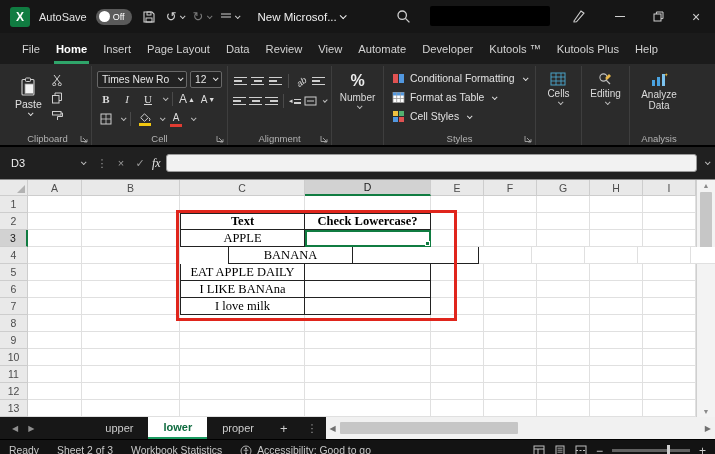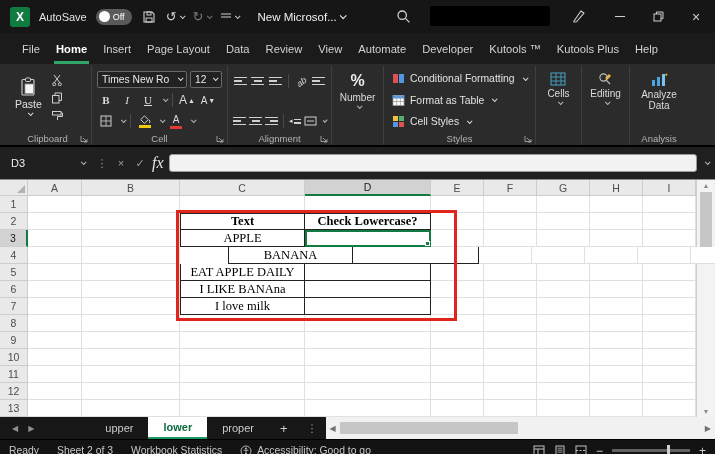--- a/index.html
+++ b/index.html
@@ -28,21 +28,21 @@
 
   
   .menubar { height:31px; background:#1b1b1b; display:flex; align-items:stretch; padding-left:14px; position:relative; }
   .menu-tabs { display:flex; align-items:stretch; gap:0; }
   .mtab { display:flex; align-items:center; padding:0 8px; font-size:11.2px; color:#d2d2d2; position:relative; white-space:nowrap; }
   .mtab.active { color:#fff; font-weight:bold; }
   .mtab.active::after { content:""; position:absolute; left:6px; right:6px; bottom:0; height:3px; background:#2fa56a; }
 
   
   .ribbon { height:82px; background:#2b2b2b; display:flex; padding:2px 2px 0 4px; border-bottom:1px solid #000; }
-  .rgroup { position:relative; border-right:1px solid #3e3e3e; padding:3px 5px 14px 5px; display:flex; flex-direction:column; color:#d8d8d8; flex-shrink:0;justify-content:space-between; }
+  .rgroup { position:relative; border-right:1px solid #3e3e3e; padding:3px 5px 14px 5px; display:flex; flex-direction:column; color:#d8d8d8; flex-shrink:0; }
   .glabel { position:absolute; bottom:1px; left:0; right:0; text-align:center; font-size:9.5px; color:#b3b3b3; }
   .launcher { position:absolute; bottom:2px; right:3px; }
   .bigbtn { display:flex; flex-direction:column; align-items:center; justify-content:center; gap:2px; font-size:10.5px; color:#e0e0e0; padding:2px 6px; }
   .sbtn { width:18px; height:17px; display:flex; align-items:center; justify-content:center; color:#dcdcdc; font-size:11px; }
   .combo { background:#222; border:1px solid #686868; height:17px; display:flex; align-items:center; justify-content:space-between; padding:0 4px; font-size:10.3px; color:#e8e8e8; border-radius:2px; white-space:nowrap; }
   .frow { display:flex; align-items:center; gap:3px; height:20px; }
   .serifB { font-family:"Liberation Serif",serif; font-weight:bold; }
   .serifI { font-family:"Liberation Serif",serif; font-style:italic; }
   .serifU { font-family:"Liberation Serif",serif; text-decoration:underline; }
   .colorbar { display:block; width:12px; height:3px; margin-top:1px; }
@@ -54,21 +54,21 @@
   .numgroup { align-items:center; }
   .pct { font-size:16px; font-weight:bold; color:#ececec; line-height:18px; }
   .smalltxt { font-size:10px; color:#dcdcdc; }
   .stylerow { display:flex; align-items:center; gap:5px; height:19px; font-size:10.4px; color:#e2e2e2; white-space:nowrap; }
   .stackbtn { display:flex; flex-direction:column; align-items:center; gap:2px; padding:3px 4px 0 4px; font-size:10px; color:#dcdcdc; }
 
   
   .fbar { height:26px; background:#202020; border-top:1px solid #000; border-bottom:1px solid #8b8b8b; display:flex; align-items:center; padding:16px 6px; gap:5px; }
   .namebox { width:84px; height:20px; display:flex; align-items:center; justify-content:space-between; color:#f0f0f0; font-size:11px; padding:0 5px; }
   .fsym { color:#9a9a9a; font-size:11px; width:14px; text-align:center; }
-  .fx { color:#e6e6e6; font-style:italic; font-family:"Liberation Serif",serif; font-size:16px; }
+  .fx { color:#e6e6e6; font-style:italic; font-family:"Liberation Serif",serif; font-size:12px; }
   .finput { flex:1; height:18px; background:#f2f2f2; border:1px solid #9a9a9a; border-radius:3px; font-size:11px; color:#111; padding:0 5px; }
 
   
   .gridwrap { height:237px; display:flex; position:relative; background:#fff; }
   .grid-area { width:696px; }
   .grow { display:flex; height:17px; }
   .gcell { border-right:1px solid #e0e0e0; border-bottom:1px solid #e0e0e0; font-size:10.5px; display:flex; align-items:center; justify-content:center; position:relative; background:#fff; color:#222; flex-shrink:0; overflow:hidden; white-space:nowrap; }
   .ghead { background:#e9e9e9; border-right:1px solid #cdcdcd; border-bottom:1px solid #cdcdcd; color:#4c4c4c; }
   .ghead-sel { background:#d2d2d2; border-bottom:2px solid #107c41; color:#1a1a1a; }
   .rowhead-sel { background:#d2d2d2; border-right:2px solid #107c41; color:#1a1a1a; }

